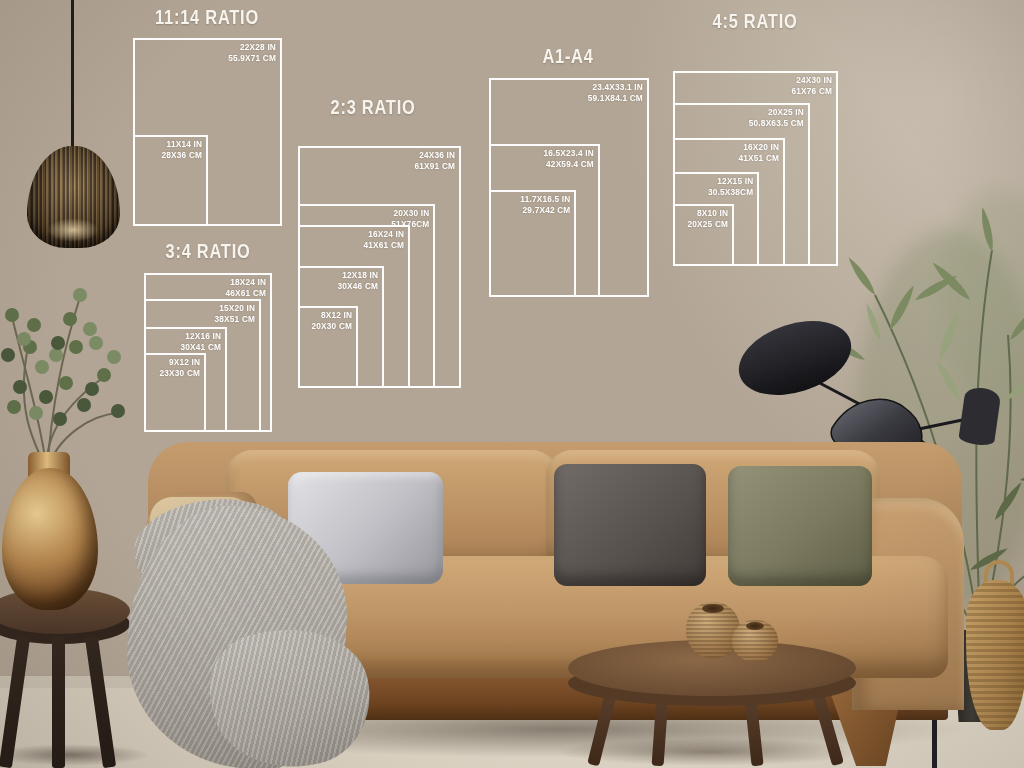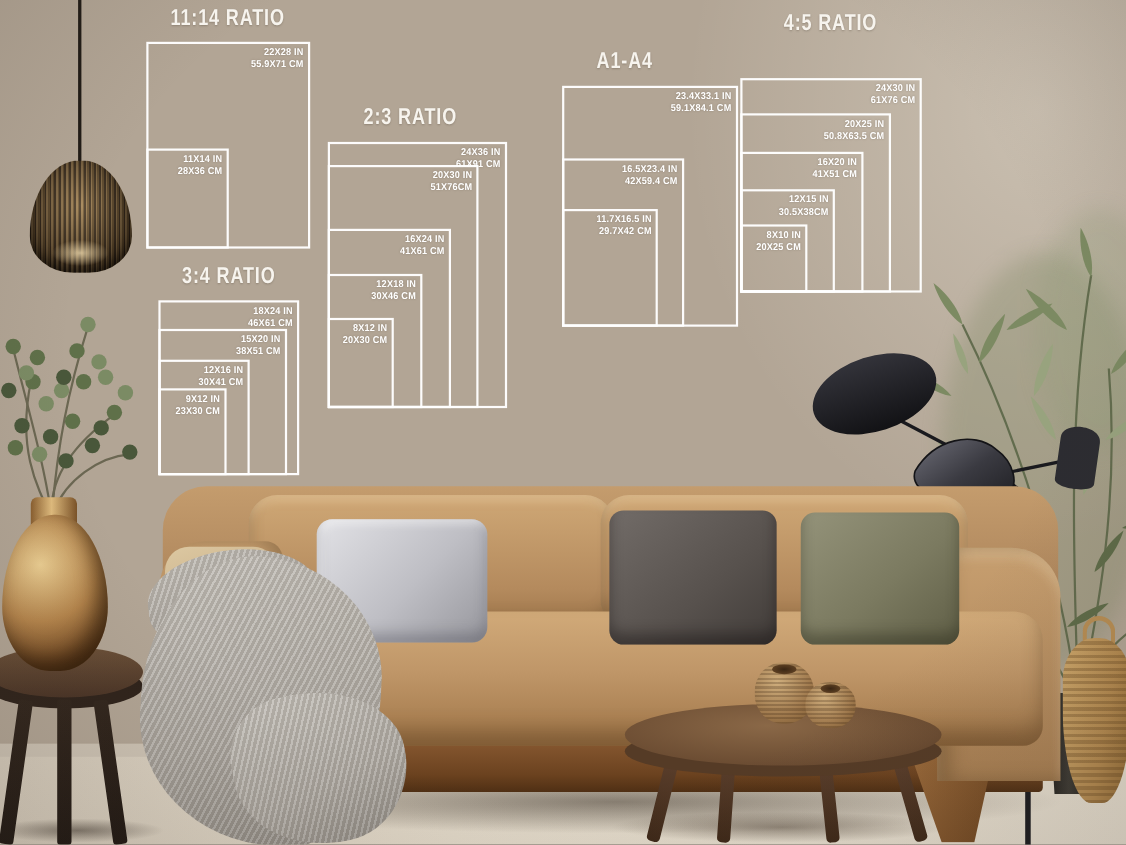--- a/index.html
+++ b/index.html
@@ -318,28 +318,28 @@
     </div>
     <div class="rect" style="width:75px;height:91px;">
       <div class="lbl">
           <span>11X14 IN</span>
           <span>28X36 CM</span>
         </div>
     </div>
   </div>
 
   <div class="gtitle" style="left:263px;top:95px;">2:3 RATIO</div>
-  <div class="abs guide" style="left:298px;top:129px;width:163px;height:242px;">
+  <div class="abs guide" style="left:298px;top:146px;width:163px;height:242px;">
     <div class="rect" style="width:163px;height:242px;">
       <div class="lbl">
           <span>24X36 IN</span>
           <span>61X91 CM</span>
         </div>
     </div>
-    <div class="rect" style="width:137px;height:221px;">
+    <div class="rect" style="width:137px;height:184px;">
       <div class="lbl">
           <span>20X30 IN</span>
           <span>51X76CM</span>
         </div>
     </div>
     <div class="rect" style="width:112px;height:163px;">
       <div class="lbl">
           <span>16X24 IN</span>
           <span>41X61 CM</span>
         </div>
@@ -380,21 +380,21 @@
     </div>
     <div class="rect" style="width:62px;height:79px;">
       <div class="lbl">
           <span>9X12 IN</span>
           <span>23X30 CM</span>
         </div>
     </div>
   </div>
 
   <div class="gtitle" style="left:458px;top:44px;">A1-A4</div>
-  <div class="abs guide" style="left:511px;top:78px;width:128px;height:219px;">
+  <div class="abs guide" style="left:489px;top:78px;width:128px;height:219px;">
     <div class="rect" style="width:160px;height:219px;">
       <div class="lbl">
           <span>23.4X33.1 IN</span>
           <span>59.1X84.1 CM</span>
         </div>
     </div>
     <div class="rect" style="width:111px;height:153px;margin-top:45px;">
       <div class="lbl">
           <span>16.5X23.4 IN</span>
           <span>42X59.4 CM</span>

